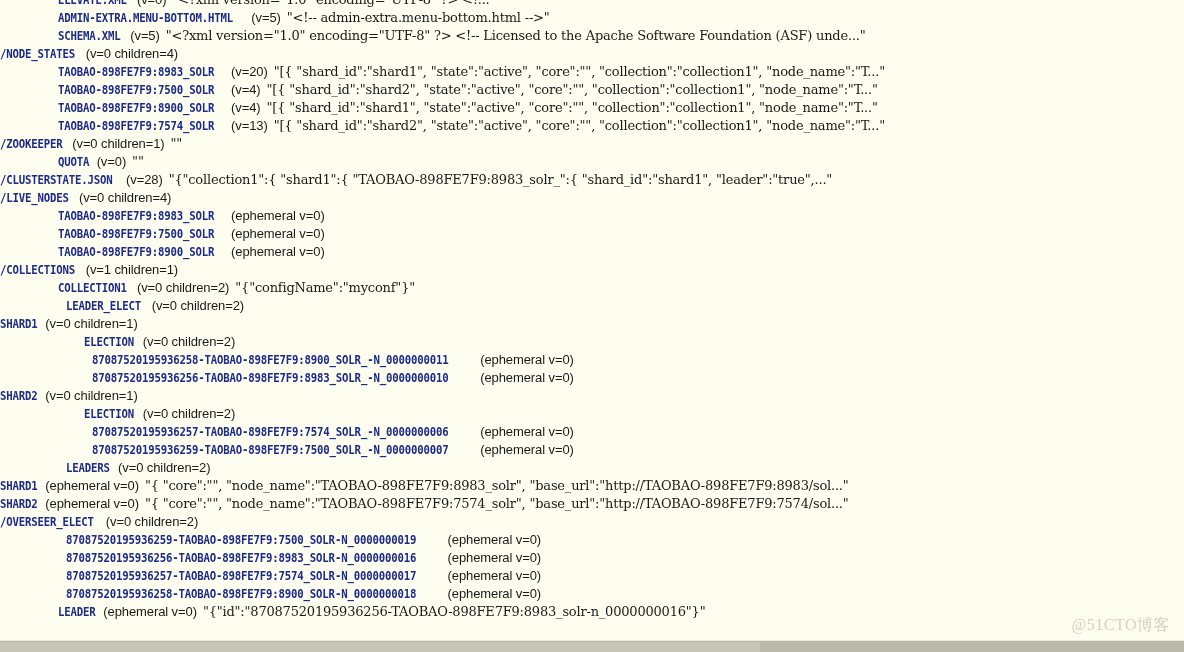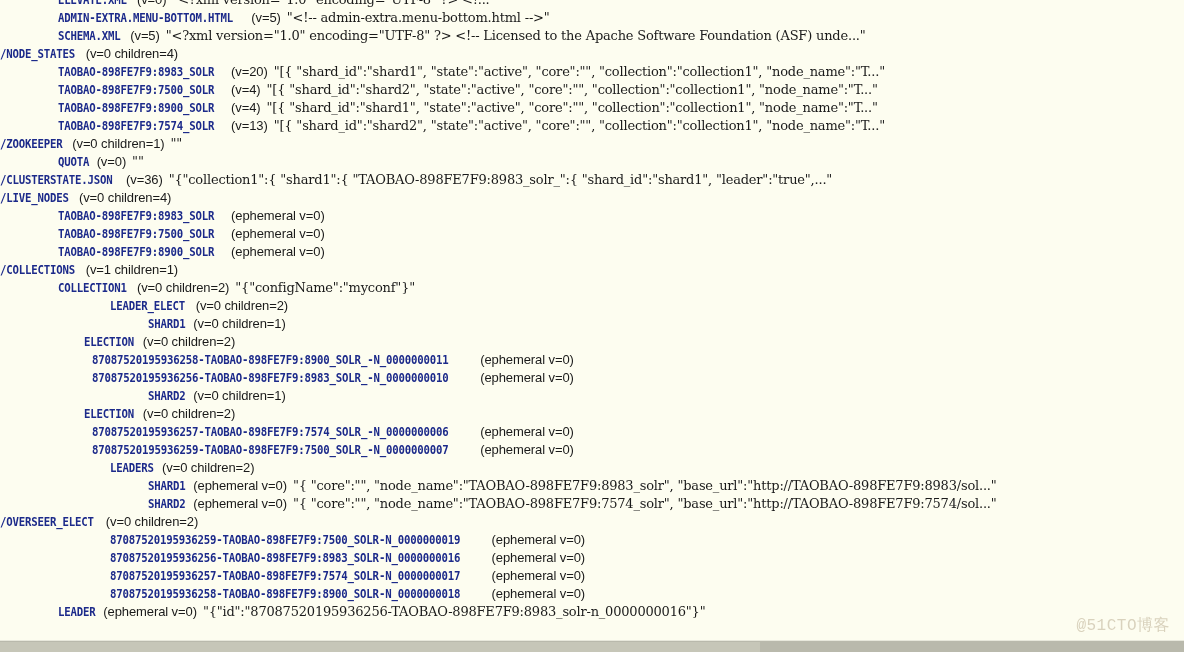--- a/index.html
+++ b/index.html
@@ -64,22 +64,22 @@
     font-family: "DejaVu Serif", "Liberation Serif", serif;
     font-size: 13px;
     color: #1a1a1a;
     margin-left: 6px;
     letter-spacing: -0.2px;
   }
 
   
   .lvl0 { }
   .lvl1 { padding-left: 58px; }
-  .lvl2 { padding-left: 110px; }
-  .lvl3 { padding-left: 148px; }
+  .lvl2 { padding-left: 66px; }
+  .lvl3 { }
   .lvl4 { padding-left: 84px; }
   .lvl5 { padding-left: 92px; }
 
   
   #hscrollbar {
     position: absolute;
     left: 0;
     bottom: 0;
     width: 1184px;
     height: 12px;
@@ -93,21 +93,21 @@
     height: 10px;
     width: 760px;
     background: #c6c6b8;
   }
 
   
   #watermark {
     position: absolute;
     right: 14px;
     bottom: 16px;
-    font-family: Liberation Mono, monospace;
+    font-family: Liberation Serif, serif;
     font-size: 16px;
     color: #d9d2bd;
     letter-spacing: 0.5px;
     user-select: none;
   }
 </style>
 </head>
 <body>
 
 <div id="zk-tree">
@@ -116,21 +116,21 @@
       <div class="zk-row lvl1"><span class="zk-name">elevate.xml</span><span class="zk-meta">(v=0)</span><span class="zk-data">"&lt;?xml version="1.0" encoding="UTF-8" ?&gt; &lt;!...</span></div>
       <div class="zk-row lvl1"><span class="zk-name">admin-extra.menu-bottom.html</span><span class="zk-meta">(v=5)</span><span class="zk-data">"&lt;!-- admin-extra.menu-bottom.html --&gt;"</span></div>
       <div class="zk-row lvl1"><span class="zk-name">schema.xml</span><span class="zk-meta">(v=5)</span><span class="zk-data">"&lt;?xml version="1.0" encoding="UTF-8" ?&gt; &lt;!-- Licensed to the Apache Software Foundation (ASF) unde..."</span></div>
       <div class="zk-row lvl0"><span class="zk-name">/node_states</span><span class="zk-meta">(v=0 children=4)</span></div>
       <div class="zk-row lvl1"><span class="zk-name">TAOBAO-898FE7F9:8983_solr</span><span class="zk-meta">(v=20)</span><span class="zk-data">"[{ "shard_id":"shard1", "state":"active", "core":"", "collection":"collection1", "node_name":"T..."</span></div>
       <div class="zk-row lvl1"><span class="zk-name">TAOBAO-898FE7F9:7500_solr</span><span class="zk-meta">(v=4)</span><span class="zk-data">"[{ "shard_id":"shard2", "state":"active", "core":"", "collection":"collection1", "node_name":"T..."</span></div>
       <div class="zk-row lvl1"><span class="zk-name">TAOBAO-898FE7F9:8900_solr</span><span class="zk-meta">(v=4)</span><span class="zk-data">"[{ "shard_id":"shard1", "state":"active", "core":"", "collection":"collection1", "node_name":"T..."</span></div>
       <div class="zk-row lvl1"><span class="zk-name">TAOBAO-898FE7F9:7574_solr</span><span class="zk-meta">(v=13)</span><span class="zk-data">"[{ "shard_id":"shard2", "state":"active", "core":"", "collection":"collection1", "node_name":"T..."</span></div>
       <div class="zk-row lvl0"><span class="zk-name">/zookeeper</span><span class="zk-meta">(v=0 children=1)</span><span class="zk-data">""</span></div>
       <div class="zk-row lvl1"><span class="zk-name">quota</span><span class="zk-meta">(v=0)</span><span class="zk-data">""</span></div>
-      <div class="zk-row lvl0"><span class="zk-name">/clusterstate.json</span><span class="zk-meta">(v=36)</span><span class="zk-data">"{"collection1":{ "shard1":{ "TAOBAO-898FE7F9:8983_solr_":{ "shard_id":"shard1", "leader":"true",..."</span></div>
+      <div class="zk-row lvl0"><span class="zk-name">/clusterstate.json</span><span class="zk-meta">(v=28)</span><span class="zk-data">"{"collection1":{ "shard1":{ "TAOBAO-898FE7F9:8983_solr_":{ "shard_id":"shard1", "leader":"true",..."</span></div>
       <div class="zk-row lvl0"><span class="zk-name">/live_nodes</span><span class="zk-meta">(v=0 children=4)</span></div>
       <div class="zk-row lvl1"><span class="zk-name">TAOBAO-898FE7F9:8983_solr</span><span class="zk-meta">(ephemeral v=0)</span></div>
       <div class="zk-row lvl1"><span class="zk-name">TAOBAO-898FE7F9:7500_solr</span><span class="zk-meta">(ephemeral v=0)</span></div>
       <div class="zk-row lvl1"><span class="zk-name">TAOBAO-898FE7F9:8900_solr</span><span class="zk-meta">(ephemeral v=0)</span></div>
       <div class="zk-row lvl0"><span class="zk-name">/collections</span><span class="zk-meta">(v=1 children=1)</span></div>
       <div class="zk-row lvl1"><span class="zk-name">collection1</span><span class="zk-meta">(v=0 children=2)</span><span class="zk-data">"{"configName":"myconf"}"</span></div>
       <div class="zk-row lvl2"><span class="zk-name">leader_elect</span><span class="zk-meta">(v=0 children=2)</span></div>
       <div class="zk-row lvl3"><span class="zk-name">shard1</span><span class="zk-meta">(v=0 children=1)</span></div>
       <div class="zk-row lvl4"><span class="zk-name">election</span><span class="zk-meta">(v=0 children=2)</span></div>
       <div class="zk-row lvl5"><span class="zk-name">87087520195936258-TAOBAO-898FE7F9:8900_solr_-n_0000000011</span><span class="zk-meta">(ephemeral v=0)</span></div>

